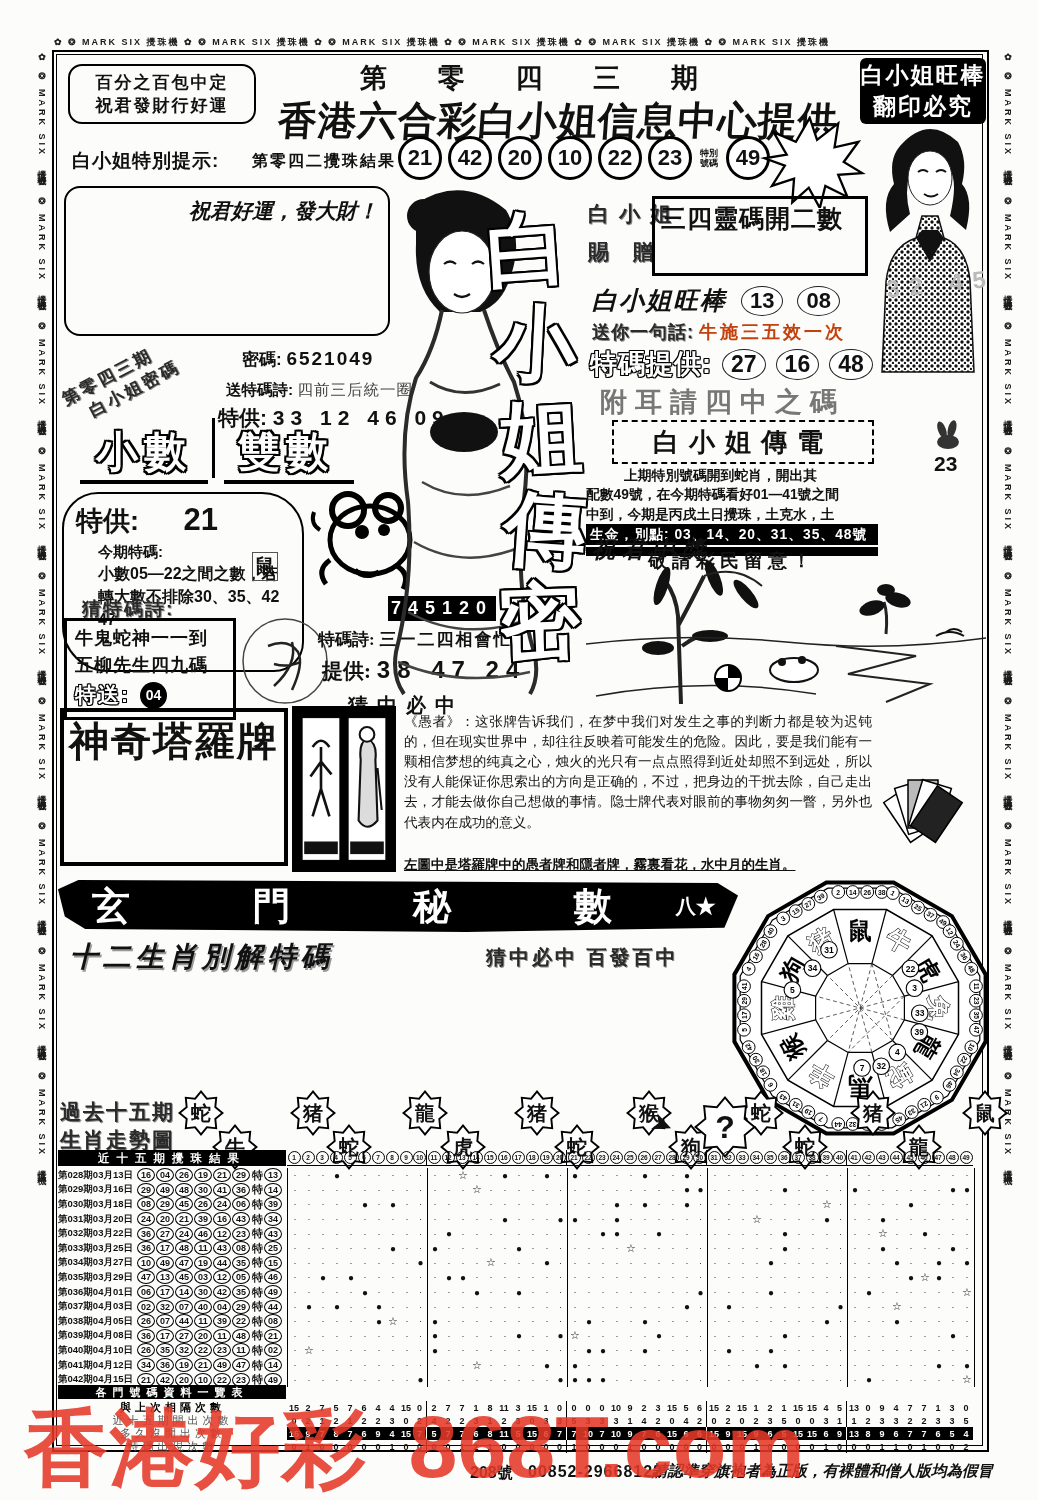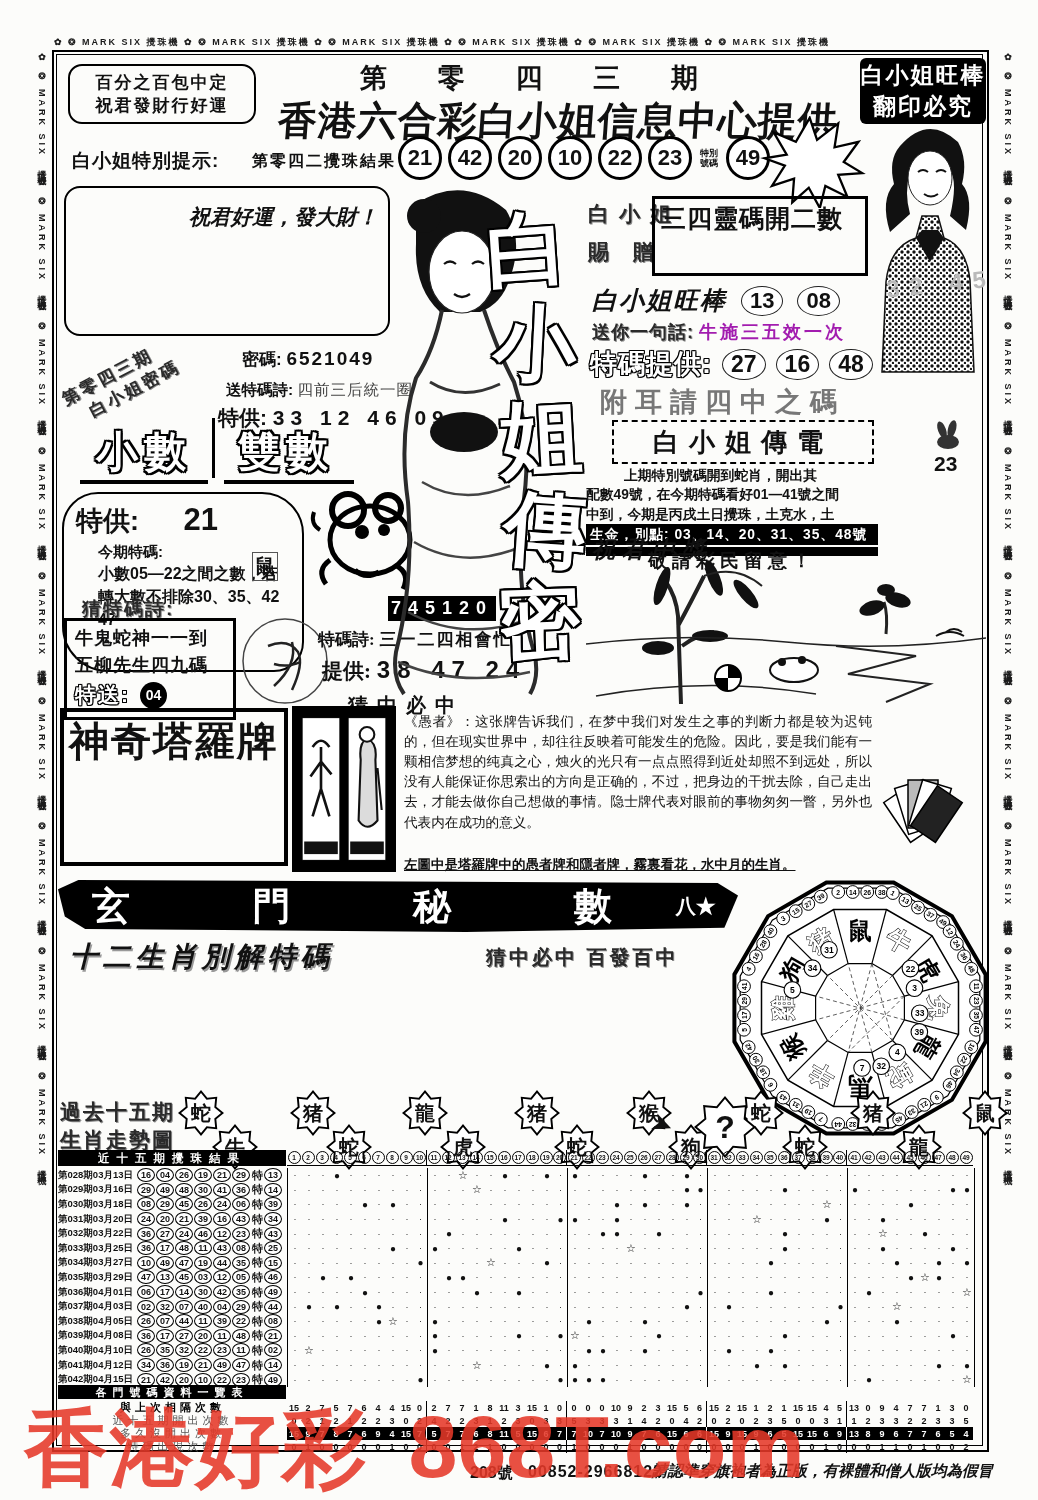--- a/index.html
+++ b/index.html
@@ -107,21 +107,21 @@
     <ellipse cx="60" cy="66" rx="22" ry="27" fill="#fff" stroke="#222" stroke-width="1"></ellipse>
     <path d="M48,60 q5,-4 10,0 M66,60 q5,-4 10,0" stroke="#111" fill="none" stroke-width="2"></path>
     <path d="M54,82 q7,5 14,0" stroke="#111" fill="none" stroke-width="2"></path>
     <path d="M52,104 L46,126 Q20,134 16,170 L12,260 L104,260 L100,168 Q96,134 74,126 L68,104 Z" fill="url(#pd)" stroke="#111" stroke-width="1.5"></path>
     <path d="M46,126 L60,150 L74,126 L68,118 L52,118 Z" fill="#111"></path>
   </svg>
   <div class="abs b" style="left:886px;top:270px;font-size:24px;color:#b9b9b9;letter-spacing:10px;transform:rotate(-6deg);">32 45</div>
 
   
   <div class="abs" style="left:64px;top:186px;width:326px;height:150px;border:2.5px solid #000;border-radius:16px;padding:7px 10px;box-sizing:border-box;">
-    <div class="serif b" style="font-size:21px;text-align:right;margin-top:8px;font-style:italic;">祝君好運，發大財！</div>
+    <div class="serif b" style="font-size:21px;text-align:right;margin-top:2px;font-style:italic;">祝君好運，發大財！</div>
   </div>
 
   <div class="abs" style="left:62px;top:360px;transform:rotate(-28deg);color:#333;">
     <div class="b distress" style="font-size:17px;letter-spacing:3px;">第零四三期</div>
     <div class="b distress" style="font-size:17px;letter-spacing:3px;margin-left:18px;">白小姐密碼</div>
   </div>
 
   <div class="abs" style="left:242px;top:348px;font-size:17px;">
     <span class="b">密碼:</span>
     <span class="b" style="font-size:19px;letter-spacing:2px;">6521049</span>
@@ -221,21 +221,21 @@
   <div class="abs" style="left:652px;top:196px;width:216px;height:80px;border:3.5px solid #000;padding:3px 6px;box-sizing:border-box;">
     <div class="b" style="font-size:25px;letter-spacing:1px;">三四靈碼開二數</div>
   </div>
   <div class="abs" style="left:592px;top:284px;display:flex;align-items:center;gap:14px;">
     <span class="serif b" style="font-size:25px;font-style:italic;letter-spacing:2px;">白小姐旺棒</span>
     <span class="cloud" style="font-size:22px;">13</span>
     <span class="cloud" style="font-size:22px;">08</span>
   </div>
   <div class="abs" style="left:592px;top:320px;font-size:18px;">
     <span class="b distress" style="letter-spacing:1px;">送你一句話:</span>
-    <span class="b" style="color:#a21caf;letter-spacing:3px;">牛施三五效一次</span>
+    <span class="b" style="color:#c2410c;letter-spacing:3px;">牛施三五效一次</span>
   </div>
   <div class="abs" id="te-line" style="left:590px;top:346px;display:flex;align-items:center;gap:10px;">
     <span class="b outline1" style="font-size:27px;letter-spacing:1px;">特碼提供:</span>
   <span class="cloud" style="font-size: 23px;">27</span>
       <span class="cloud" style="font-size: 23px;">16</span>
       <span class="cloud" style="font-size: 23px;">48</span>
     </div>
   <div class="abs serif b" style="left:600px;top:384px;font-size:27px;letter-spacing:8px;color:#777;">附耳請四中之碼</div>
 
   

